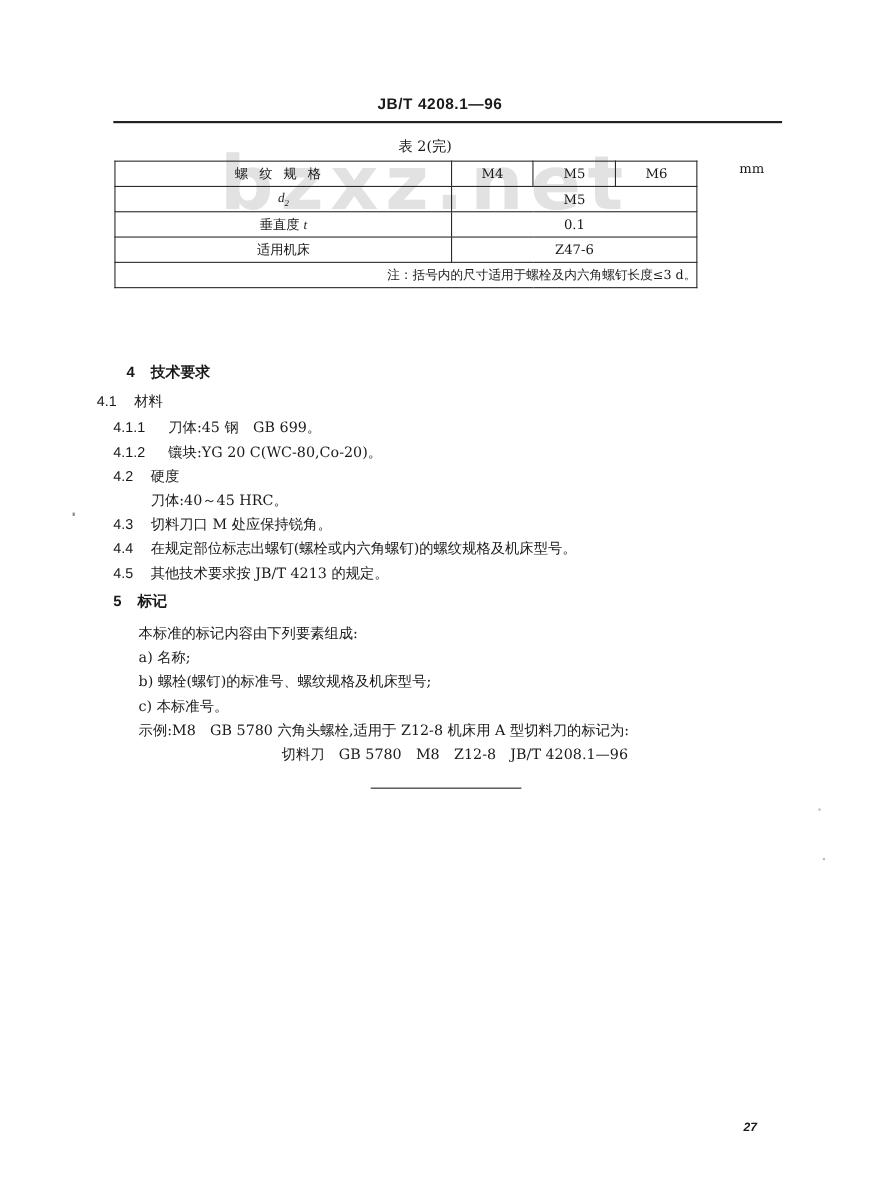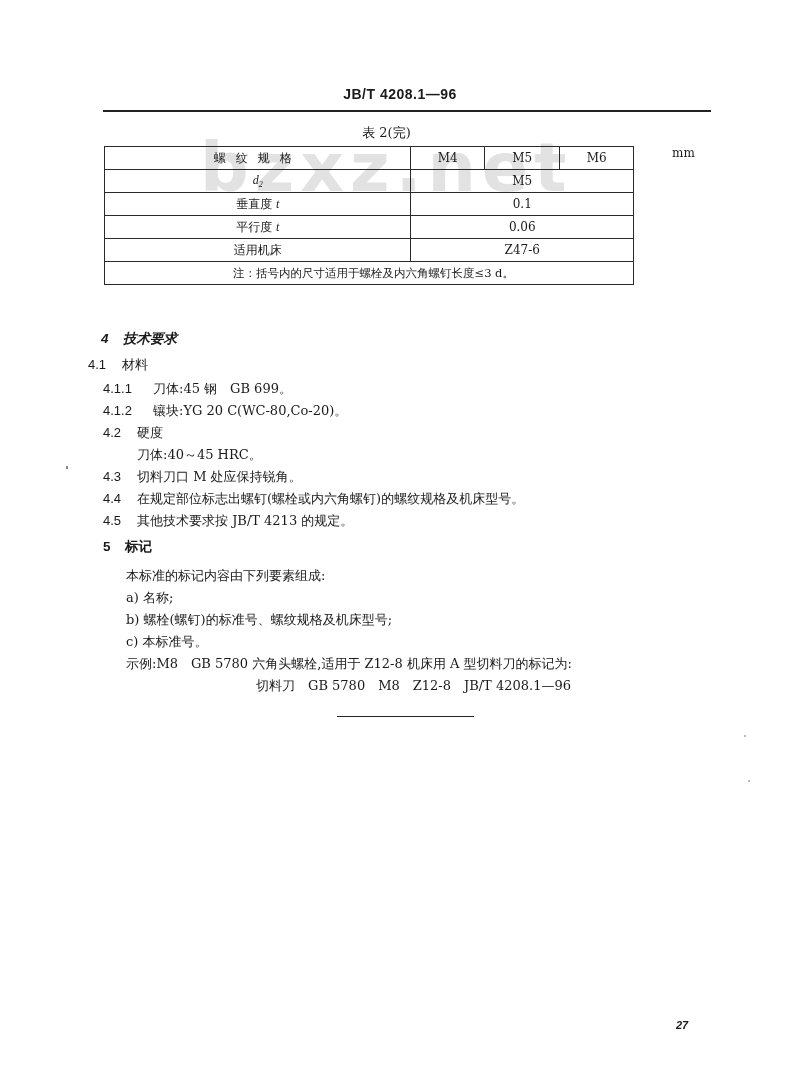--- a/index.html
+++ b/index.html
@@ -16,21 +16,21 @@
     .table-caption { left: 0; width: 773px; top: 124px; text-align: center; font-size: 13px; }
     .table-unit { left: 672px; top: 125px; font-size: 12px; margin-top: 21px; }
     table.spec {
       position: absolute; left: 104px; top: 146px; width: 530px; border-collapse: collapse;
       font-size: 12px;
     }
     table.spec td {
       border: 1.3px solid #2a2a2a; height: 22px; padding: 0; text-align: center; vertical-align: middle;
     }
     table.spec td.label { width: 356px; }
-    table.spec td.note { text-align: center; padding-left: 9px; font-size: 11.5px; }
+    table.spec td.note { text-align: right; padding-left: 9px; font-size: 11.5px; }
     .italic { font-style: italic; font-family: "Liberation Serif", serif; }
     .spaced { letter-spacing: 10px; }
     .watermark {
       left: 200px; top: 128px; font-family: "DejaVu Sans", sans-serif; font-weight: bold; font-size: 68px;
       color: rgba(190,190,190,0.45); letter-spacing: 6px; pointer-events: none;
     }
     .line { position: absolute; font-size: 13px; white-space: nowrap; }
     .sec-head { font-family: "DejaVu Sans", sans-serif; font-weight: bold; font-size: 13.5px; }
     .num { font-family: "Liberation Sans", "DejaVu Sans", sans-serif; display: inline-block; }
     .end-rule { left: 337px; width: 137px; top: 716px; border-top: 1.5px solid #222; }
@@ -58,34 +58,30 @@
   </tr>
   <tr>
     <td class="label"><span class="italic">d</span><sub class="italic" style="font-size:8px">2</sub></td>
     <td colspan="3">M5</td>
   </tr>
   <tr>
     <td class="label"><span>垂直度</span> <span class="italic">t</span></td>
     <td colspan="3">0.1</td>
   </tr>
   <tr>
-    <td class="label"><span>平行度</span> <span class="italic">t</span></td>
-    <td colspan="3">0.06</td>
-  </tr>
-  <tr>
     <td class="label">适用机床</td>
     <td colspan="3">Z47-6</td>
   </tr>
   <tr>
     <td colspan="4" class="note">注：括号内的尺寸适用于螺栓及内六角螺钉长度≤3 d。</td>
   </tr>
 </tbody>
   </table>
 
-<div class="line sec-head" style="left:101px; top:330px;font-style:italic;">
+<div class="line sec-head" style="left:115px; top:330px;">
   <span class="num" style="width:22px">4</span><span>技术要求</span>
 </div>
 
 <div class="line" style="left:88px; top:356px;">
   <span class="num" style="width:34px">4.1</span><span>材料</span>
 </div>
 <div class="line" style="left:103px; top:380px;">
   <span class="num" style="width:50px">4.1.1</span><span>刀体:45 钢　GB 699。</span>
 </div>
 <div class="line" style="left:103px; top:402px;">

